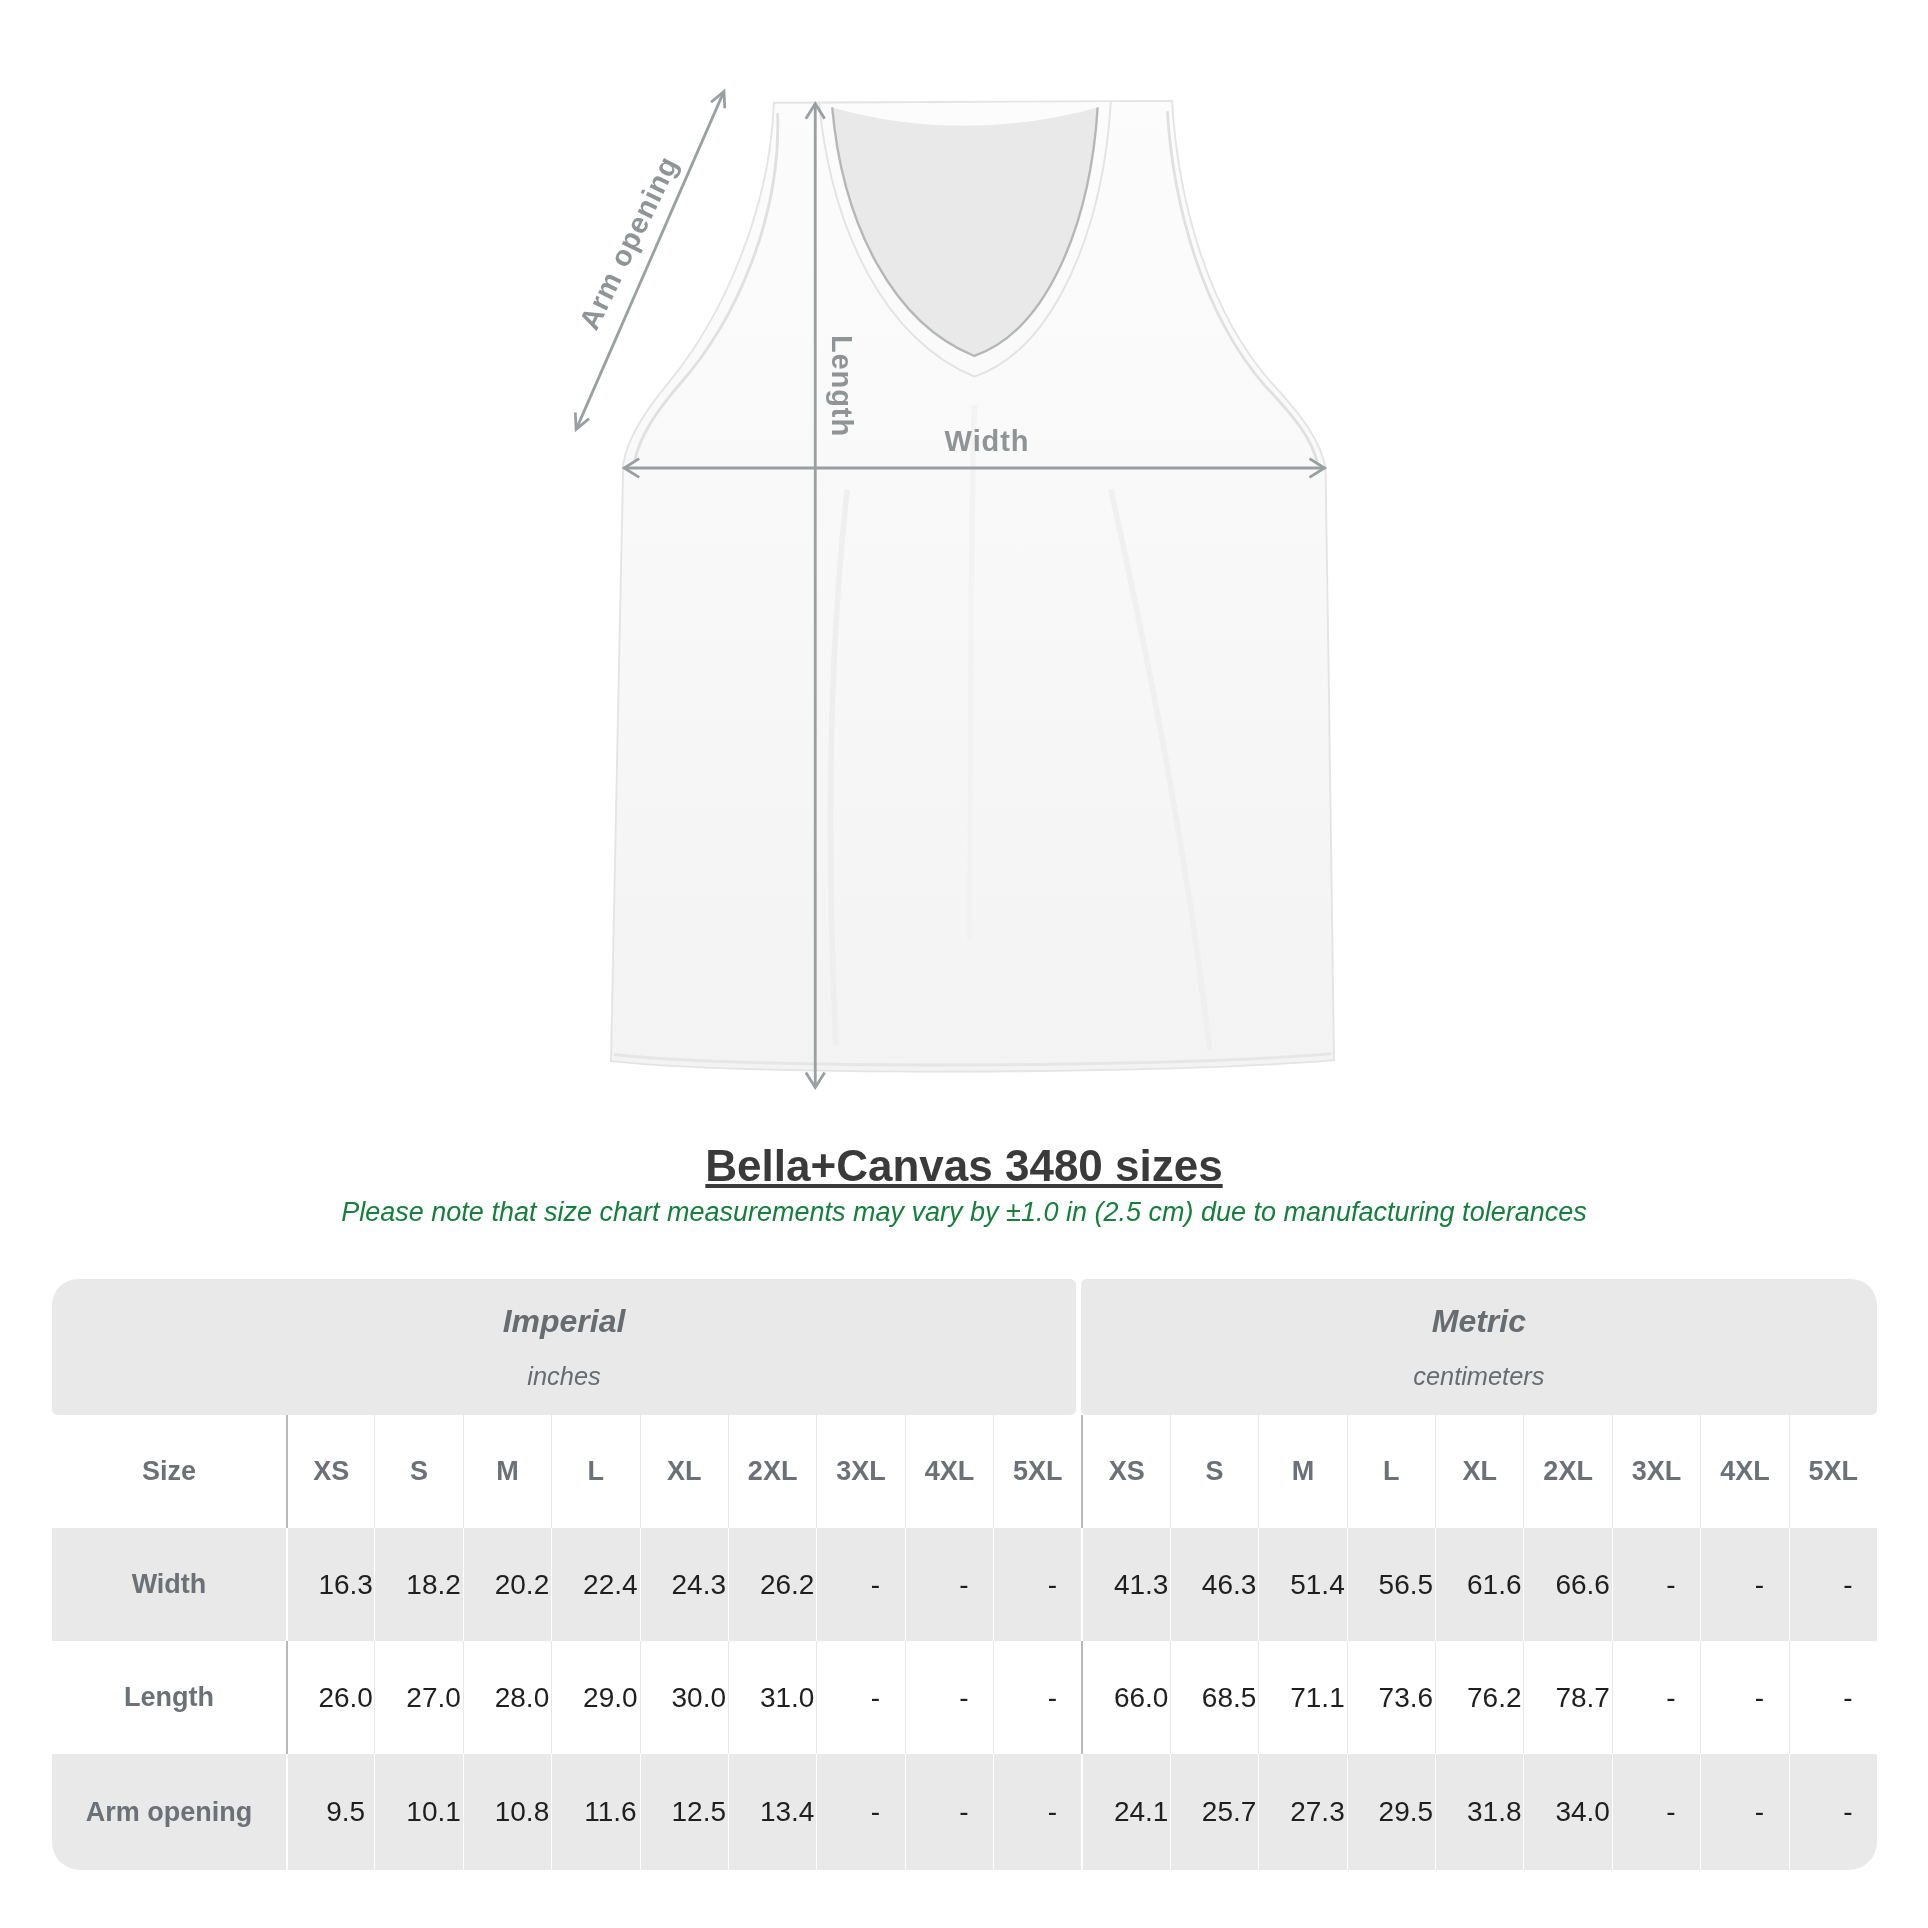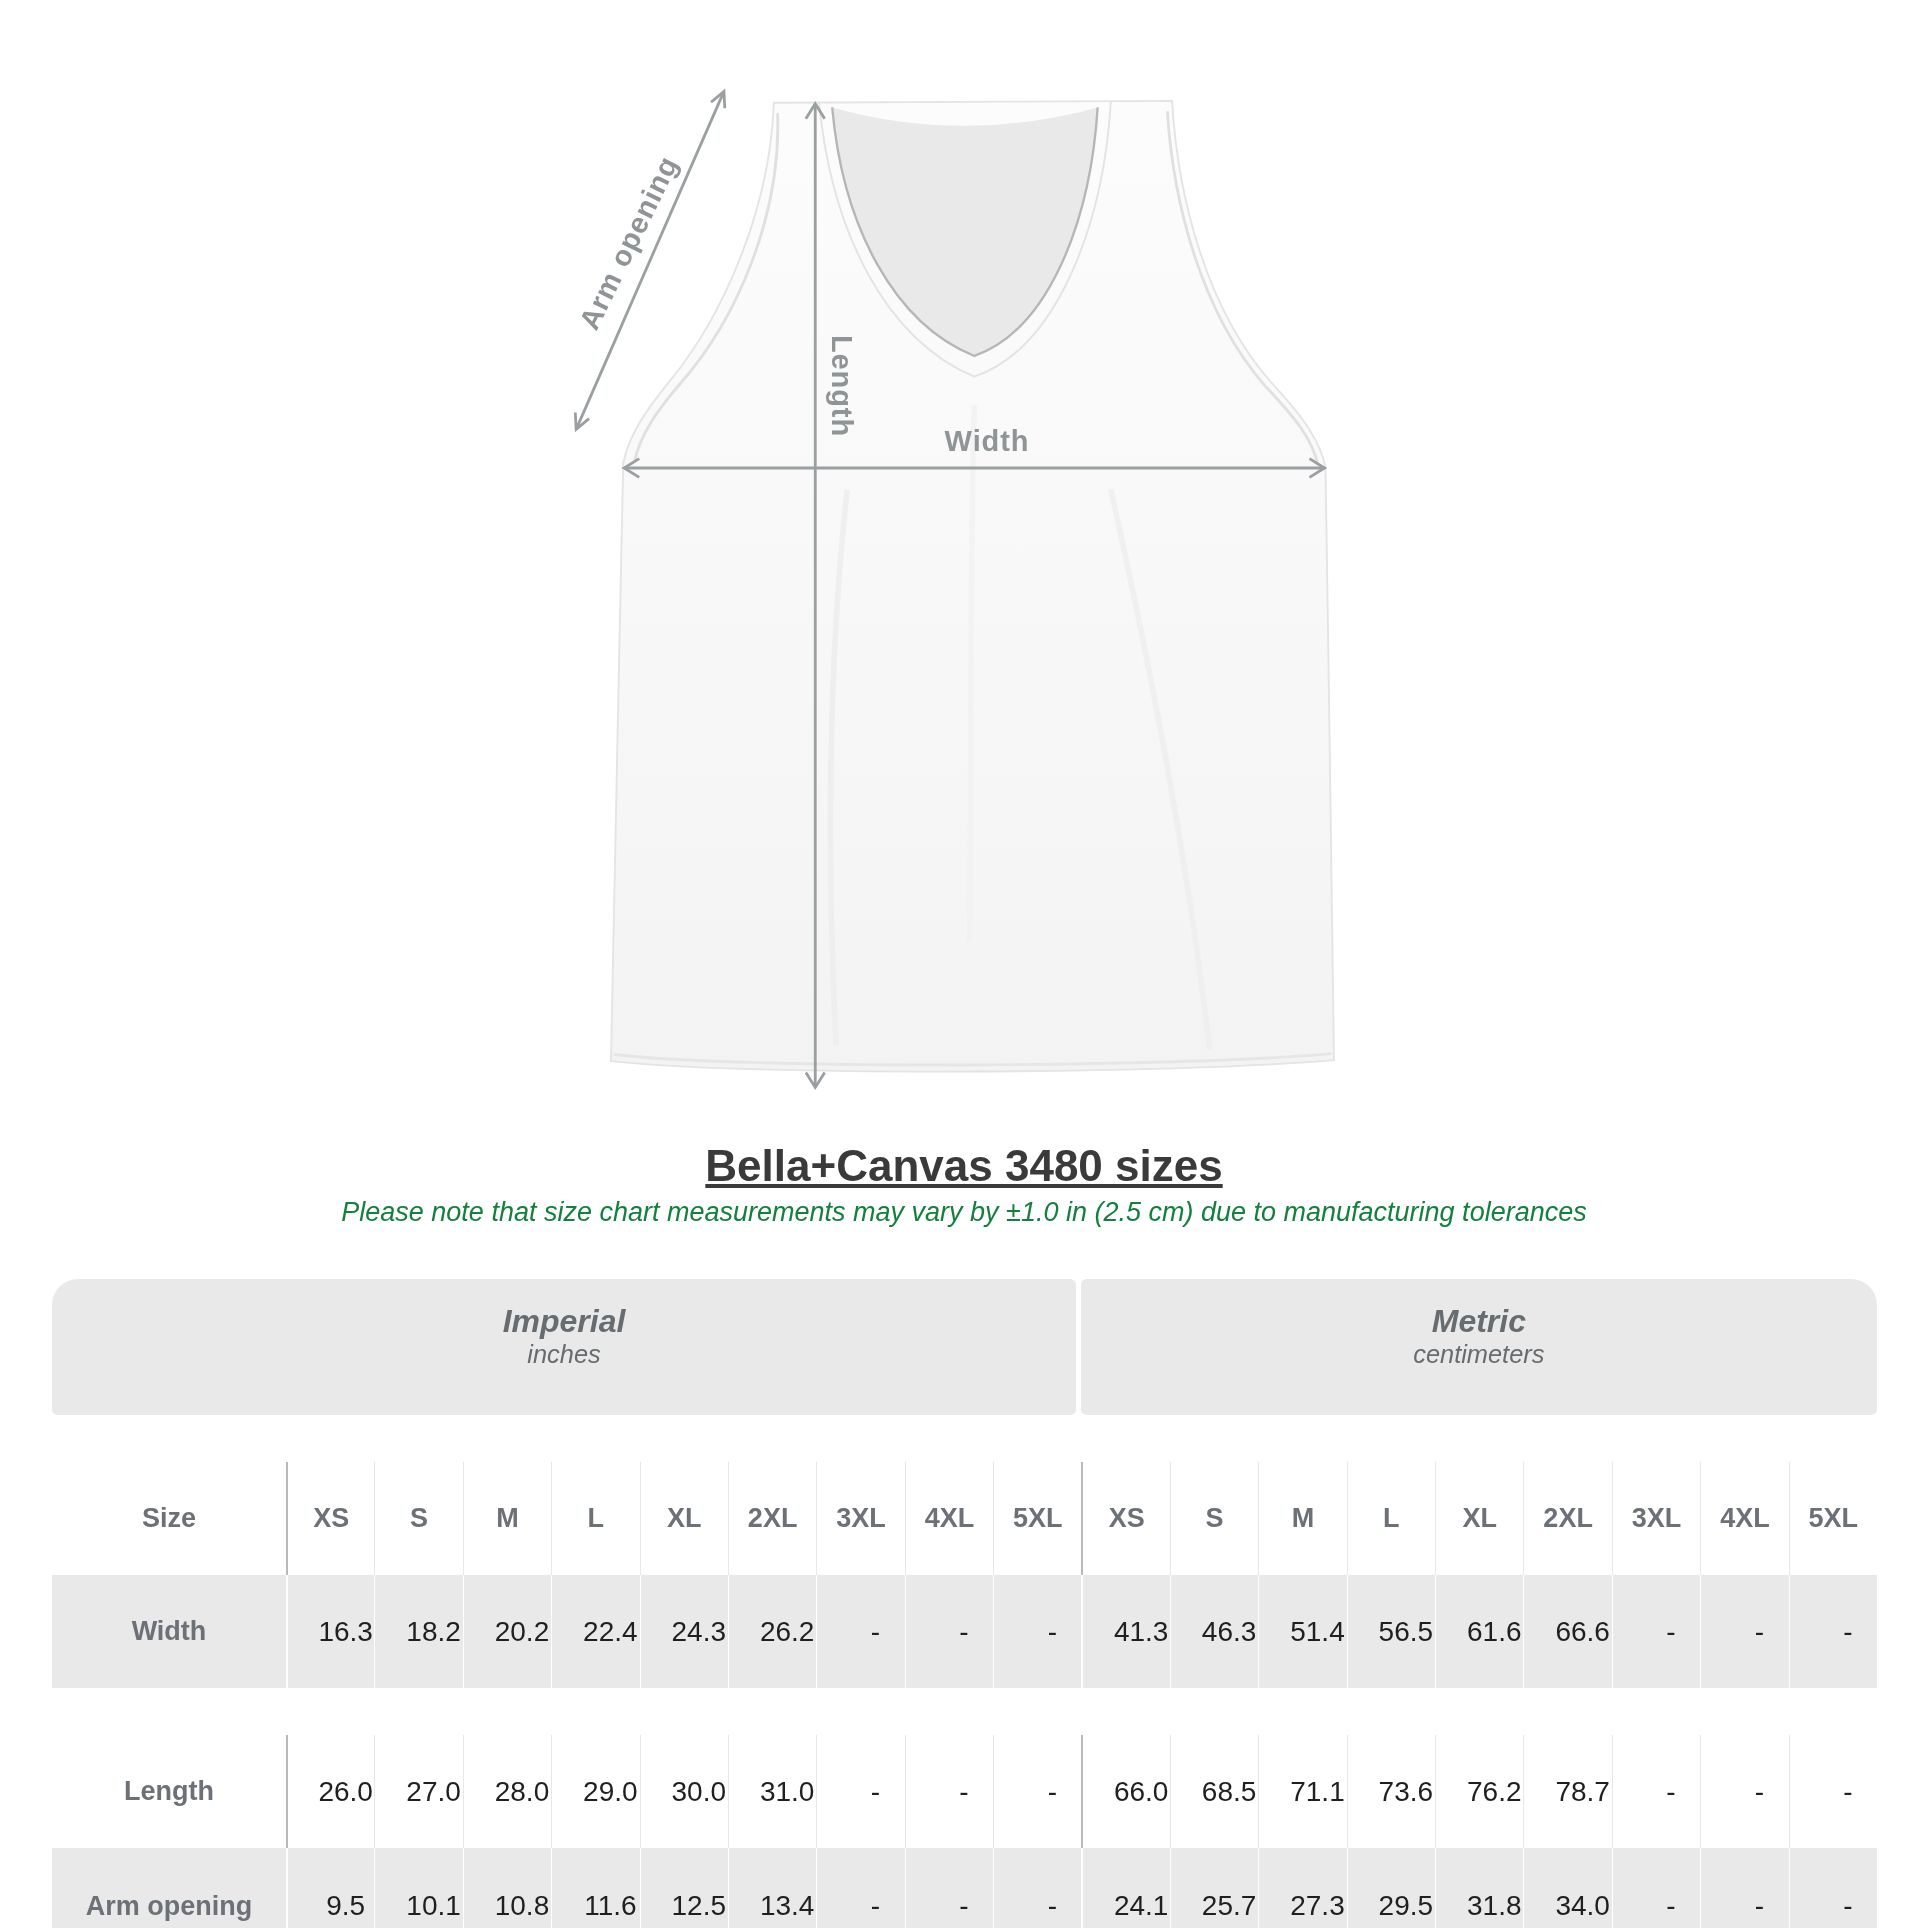--- a/index.html
+++ b/index.html
@@ -33,24 +33,24 @@
   
   .size-table { position:absolute; top:1279px; left:52px; width:1825px; }
 
   .band { display:flex; gap:4.7px; height:136px; }
   .band-cell {
     background:#e9e9e9; text-align:center; box-sizing:border-box; padding-top:23.5px;
   }
   .band-cell.left  { width:1024px; border-radius:26px 5.6px 5.6px 5.6px; }
   .band-cell.right { flex:1;       border-radius:5.6px 26px 5.6px 5.6px; }
   .band-label { font-size:32px; font-weight:bold; font-style:italic; color:#666c70; }
-  .band-unit  { font-size:25.4px; font-style:italic; color:#666c70; margin-top:0; }
+  .band-unit  { font-size:25.4px; font-style:italic; color:#666c70; margin-top:22px; }
 
   .trow { display:grid; grid-template-columns:234px repeat(18,1fr); height:113px; }
-  .trow.head, .trow.white { background:#ffffff;margin-top:47px; }
+  .trow.head, .trow.white { background:#ffffff; }
   .trow.gray { background:#e9e9e9; }
   .trow.last { height:116px; border-radius:0 0 28px 28px; overflow:hidden; }
 
   .cell {
     display:flex; align-items:center; justify-content:center;
     box-sizing:border-box; border-left:1.9px solid transparent;
   }
   .trow .cell:first-child { border-left:none; }
   .trow.head .cell + .cell,  .trow.white .cell + .cell  { border-left-color:#e7e7e7; }
   .trow.gray .cell + .cell { border-left-color:#ffffff; }

